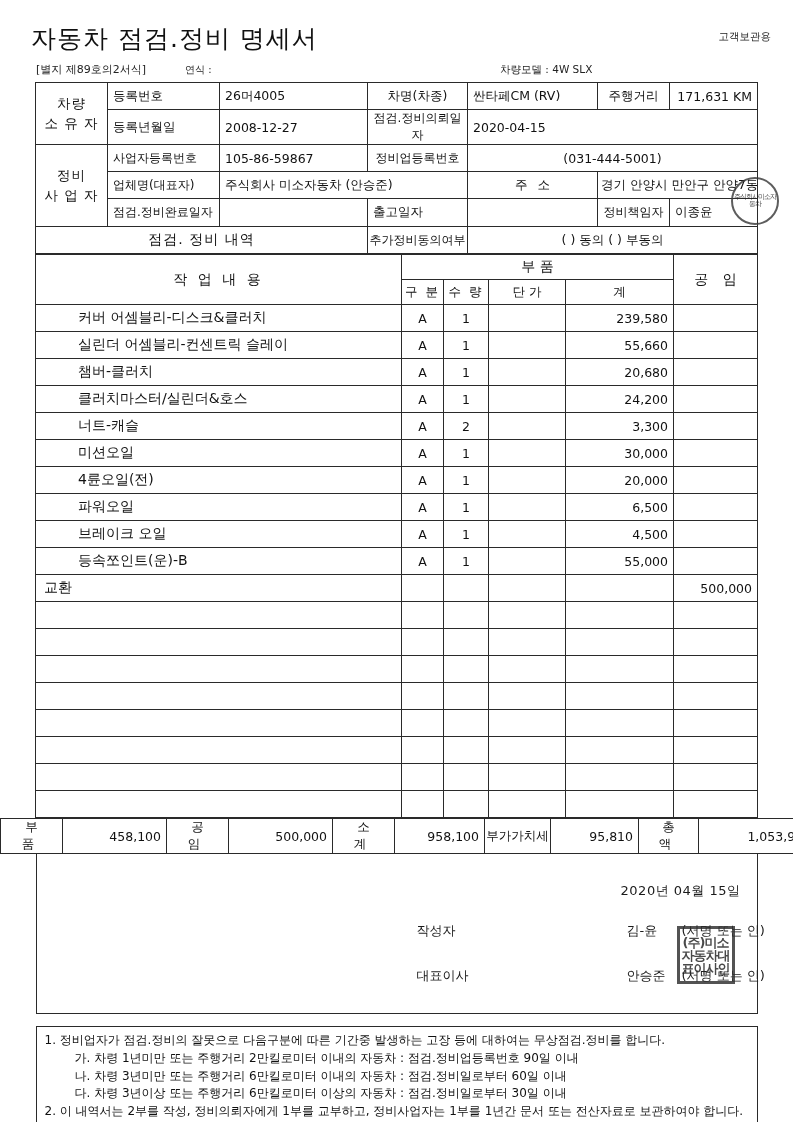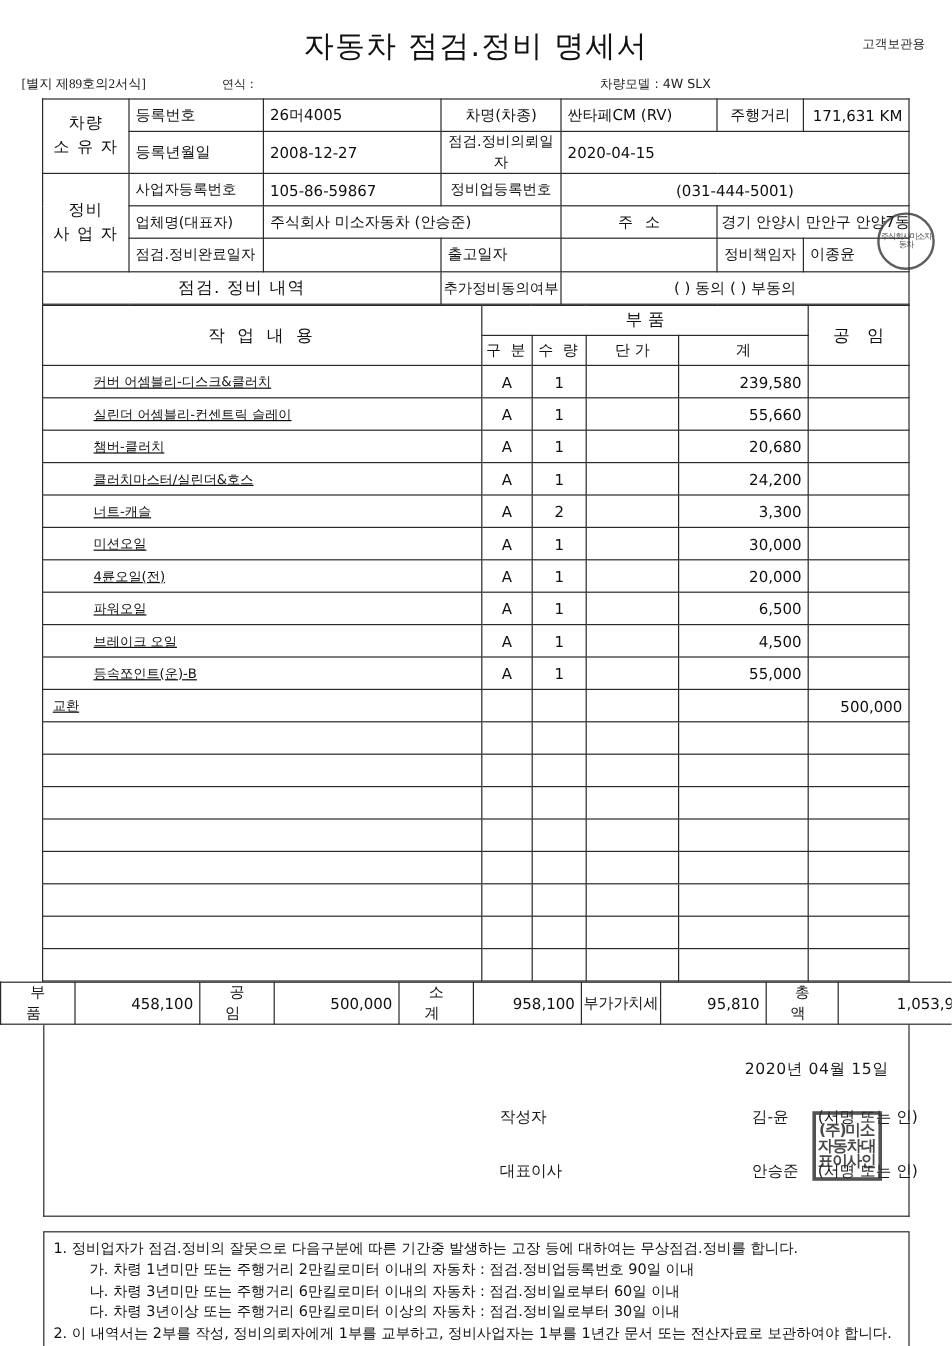--- a/index.html
+++ b/index.html
@@ -22,43 +22,44 @@
     box-sizing: border-box;
     padding: 0;
   }
 
   
   .title-band {
     position: relative;
     height: 58px;
   }
   .doc-title {
-    text-align: center;
+    text-align: left;
     font-size: 25px;
     letter-spacing: 1px;
     padding-top: 22px;
     font-weight: 500;
     color: #111;
+    padding-left: 31px;
   }
   .keep-copy {
     position: absolute;
     right: 22px;
     top: 30px;
     font-size: 10.5px;
     color: #222;
   }
 
   
   .subline {
     position: relative;
     height: 24px;
     font-size: 11px;
     color: #222;
   }
-  .subline .form-no { position: absolute; left: 18px; top: 4px; font-family: Liberation Serif, serif; }
+  .subline .form-no { position: absolute; left: 36px; top: 4px; }
   .subline .yearlabel { position: absolute; left: 185px; top: 5px; font-size: 10px;}
   .subline .model { position: absolute; left: 500px; top: 5px; font-size: 10.5px;}
 
   
   table {
     border-collapse: collapse;
     table-layout: fixed;
     width: 722px;
     margin: 0 auto;
   }
@@ -91,22 +92,21 @@
   
   #items-table td { height: 26px; }
   #items-table .hdr-main { height: 24px; }
   #items-table .hdr-sub { height: 24px; }
   #items-table .worktitle {
     font-size: 14px;
     letter-spacing: 3px;
   }
   #items-table .itemname {
     padding-left: 42px;
-    font-size: 11px;
-    text-decoration: underline;
+    font-size: 14px;
   }
   #items-table .gong { font-size: 14px; letter-spacing: 5px; text-indent: 5px;}
 
   
   #totals-table td { height: 27px; font-size: 12.5px; }
   .tlabel { letter-spacing: 7px; text-indent: 7px; text-align: center; }
   .tlabel-n { letter-spacing: 0px; text-align: center; font-size: 12px;}
 
   
   .legal-box {

